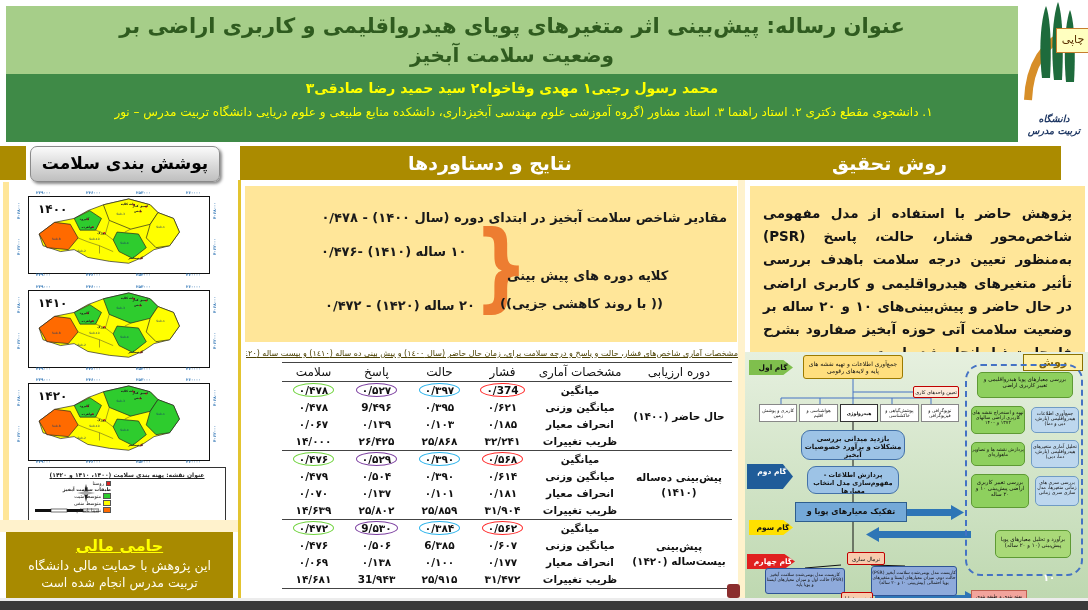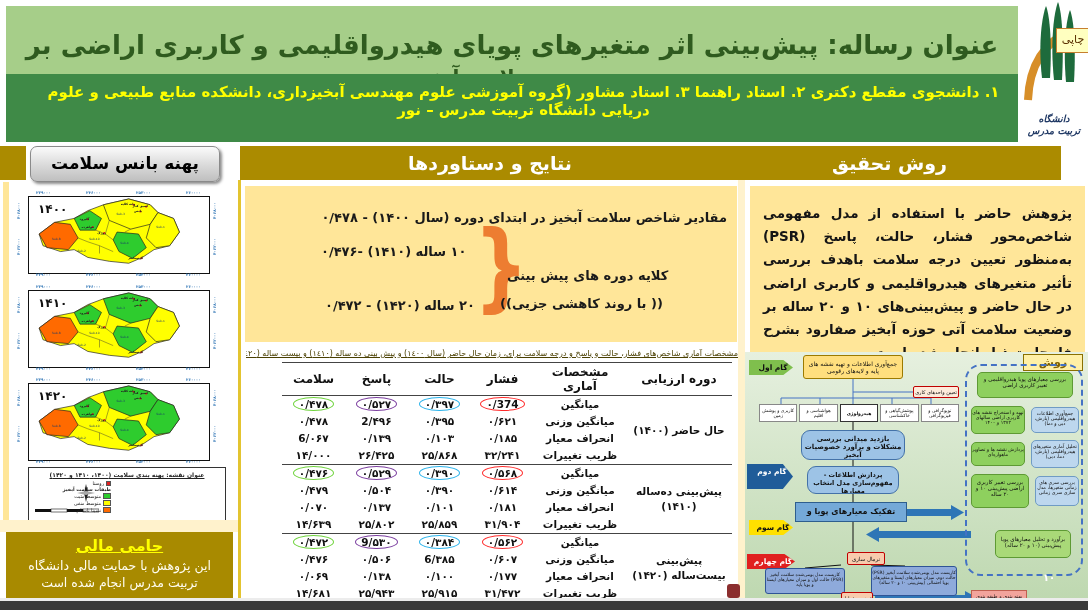--- a/index.html
+++ b/index.html
@@ -1,25 +1,25 @@
 <!DOCTYPE html>
 <html lang="fa"><head>
 <meta charset="utf-8">
 <style>
   html,body{margin:0;padding:0;background:#fff;}
   .poster{position:relative;width:1088px;height:610px;overflow:hidden;background:#fff;
     font-family:"DejaVu Sans",sans-serif;direction:rtl;}
   .abs{position:absolute;}
   
   .hdr-light{left:6px;top:6px;width:1012px;height:68px;background:#A6CE89;text-align:center;}
-  .hdr-title1{display:block;padding-top:24px;font-size:26px;font-weight:bold;color:#2F5B1F;}
+  .hdr-title1{display:block;padding-top:8px;font-size:21px;font-weight:bold;color:#2F5B1F;}
   .hdr-title2{display:block;padding-top:5px;font-size:20px;font-weight:bold;color:#2F5B1F;}
   .hdr-dark{left:6px;top:74px;width:1012px;height:68px;background:#3F8A47;text-align:center;color:#FFFF00;}
   .hdr-authors{display:block;padding-top:6px;font-size:14px;font-weight:bold;}
-  .hdr-affil{display:block;padding-top:9px;font-size:15px;font-weight:bold;padding-left:23px;}
+  .hdr-affil{display:block;padding-top:9px;font-size:12px;font-weight:normal;padding-left:23px;}
   .hdr-contact{display:block;padding-top:2px;font-size:10px;font-weight:bold;}
   .logo-area{left:1020px;top:0;width:68px;height:142px;background:#fff;}
   .print-tag{left:1056px;top:28px;width:32px;height:23px;background:#FFFFC0;border:1px solid #C77F2E;
     font-size:11px;color:#5a3000;text-align:center;line-height:22px;overflow:hidden;}
   
   .bar{background:#AB8B00;color:#fff;font-weight:bold;font-size:19px;text-align:center;line-height:34px;}
   .bar-left-sliver{left:0;top:146px;width:26px;height:34px;background:#AB8B00;}
   .tab-btn{left:30px;top:146px;width:188px;height:34px;border-radius:7px;
     background:linear-gradient(180deg,#FBFBFB,#D9D9D9 55%,#BFBFBF);border:1px solid #8a8a8a;
     box-shadow:2px 2px 3px rgba(0,0,0,.45);font-size:17px;font-weight:bold;color:#000;
@@ -47,21 +47,21 @@
   
   .divider-lm{left:238px;top:180px;width:3px;height:420px;background:#E3C430;}
   .divider-mr{left:738px;top:180px;width:7px;height:420px;background:#FFF2CC;}
   .result-box{left:245px;top:186px;width:492px;height:156px;background:#FFE699;}
   .res-line{position:absolute;font-size:13px;font-weight:bold;color:#1a1a1a;white-space:nowrap;}
   .brace{position:absolute;left:222px;top:34px;font-size:96px;line-height:92px;color:#ED7D31;
     font-weight:bold;transform:scaleX(.8);direction:ltr;}
   .tbl-title{left:246px;top:349px;width:492px;font-size:8px;color:#4a3f00;text-decoration:underline;
     white-space:nowrap;overflow:hidden;}
   table.stats{position:absolute;left:282px;top:362px;border-collapse:collapse;direction:rtl;}
-  table.stats th{font-size:12px;font-weight:bold;color:#111;padding:2px 2px;
+  table.stats th{font-size:12px;font-weight:normal;color:#111;padding:2px 2px;
     border-top:1.4px solid #444;border-bottom:1.4px solid #444;}
   table.stats td{font-size:10.5px;font-weight:bold;color:#111;text-align:center;padding:1px 2px;line-height:15px;}
   table.stats tr.group-start td{border-top:1px solid #444;}
   table.stats tr:first-child td{border-top:none;}
   table.stats{border-bottom:1.4px solid #444;}
   td.period{font-size:11px;}
   .circ{display:inline-block;border-radius:50%;padding:0 5px;line-height:12px;border:1.7px solid #000;}
   .scroll-thumb{left:727px;top:584px;width:13px;height:14px;background:#8B2E2E;border-radius:3px;}
   
   .method-box{left:750px;top:186px;width:335px;height:166px;background:#FFE699;}
@@ -102,37 +102,38 @@
   </defs>
 </svg>
 
 <div class="poster">
 
   <div class="abs hdr-light">
     <span class="hdr-title1">عنوان رساله: پیش‌بینی اثر متغیرهای پویای هیدرواقلیمی و کاربری اراضی بر</span>
     <span class="hdr-title2">وضعیت سلامت آبخیز</span>
   </div>
   <div class="abs hdr-dark">
+    <span class="hdr-authors">محمد رسول رجبی۱  مهدی وفاخواه۲  سید حمید رضا صادقی۳</span>
     <span class="hdr-affil">۱. دانشجوی مقطع دکتری ۲. استاد راهنما ۳. استاد مشاور (گروه آموزشی علوم مهندسی آبخیزداری، دانشکده منابع طبیعی و علوم دریایی  دانشگاه تربیت مدرس – نور</span>
   </div>
 
   <div class="abs logo-area">
     <svg width="68" height="142" viewBox="0 0 68 142">
       <path d="M8,100 Q10,48 52,30" stroke="#D78E28" stroke-width="8" fill="none"></path>
       <path d="M22,78 C18,44 22,16 26,6 C30,16 32,44 30,78 Z" fill="#1E6B3C"></path>
       <path d="M34,80 C30,42 34,12 38,2 C42,12 44,42 42,80 Z" fill="#1E6B3C"></path>
       <path d="M46,82 C43,48 46,20 50,10 C54,20 56,48 54,82 Z" fill="#1E6B3C"></path>
       <text x="34" y="122" text-anchor="middle" font-size="9.5" font-style="italic" font-weight="bold" fill="#1F3864">دانشگاه</text>
       <text x="34" y="134" text-anchor="middle" font-size="9.5" font-style="italic" font-weight="bold" fill="#1F3864">تربیت مدرس</text>
     </svg>
   </div>
   <div class="abs print-tag">چاپی</div>
 
   <div class="abs bar-left-sliver"></div>
-  <div class="abs tab-btn">پهنه بانس سلامت</div>
+  <div class="abs tab-btn">پوشش بندی سلامت</div>
   <div class="abs bar bar-mid">نتایج و دستاوردها</div>
   <div class="abs bar bar-right">روش تحقیق</div>
 
   <div class="abs left-strip"></div>
 
   <div class="abs map-block" style="top:188px">
     <div class="map-frame">
       <svg class="map" viewBox="0 0 180 78" style="--base: #FFFF00; --west: #FF6A00; --nw: #2ECC2E; --ne: #FFFF00; --cs: #2ECC2E; --east: #FFFF00;">
           <use href="#map-geo"></use>
           <rect x="104" y="7" width="1.8" height="1.8" fill="#E02020" stroke="none"></rect>
@@ -332,29 +333,29 @@
           <td>میانگین</td>
           <td><span class="circ" style="border-color: rgb(255, 42, 42);">۰/374</span></td>
           <td><span class="circ" style="border-color: rgb(43, 179, 235);">۰/۳۹۷</span></td>
           <td><span class="circ" style="border-color: rgb(124, 63, 160);">۰/۵۲۷</span></td>
           <td><span class="circ" style="border-color: rgb(111, 211, 60);">۰/۴۷۸</span></td>
         </tr>
         <tr>
           <td>میانگین وزنی</td>
           <td>۰/۶۲۱</td>
           <td>۰/۳۹۵</td>
-          <td>2/۴۹۶</td>
+          <td>9/۴۹۶</td>
           <td>۰/۴۷۸</td>
         </tr>
         <tr>
           <td>انحراف معیار</td>
           <td>۰/۱۸۵</td>
           <td>۰/۱۰۳</td>
           <td>۰/۱۳۹</td>
-          <td>6/۰۶۷</td>
+          <td>۰/۰۶۷</td>
         </tr>
         <tr>
           <td>ظریب تغییرات</td>
           <td>۳۲/۲۴۱</td>
           <td>۲۵/۸۶۸</td>
           <td>۲۶/۴۲۵</td>
           <td>۱۴/۰۰۰</td>
         </tr>
         <tr class="group-start">
           <td rowspan="4" class="period">پیش‌بینی ده‌ساله (۱۴۱۰)</td>
@@ -404,21 +405,21 @@
           <td>انحراف معیار</td>
           <td>۰/۱۷۷</td>
           <td>۰/۱۰۰</td>
           <td>۰/۱۳۸</td>
           <td>۰/۰۶۹</td>
         </tr>
         <tr>
           <td>ظریب تغییرات</td>
           <td>۳۱/۴۷۲</td>
           <td>۲۵/۹۱۵</td>
-          <td>۲۵/۹۴۳</td>
+          <td>31/۹۴۳</td>
           <td>۱۴/۶۸۱</td>
         </tr>
       </tbody>
   </table>
 
   <div class="abs scroll-thumb"></div>
 
   <div class="abs method-box">
     <span class="method-text">پژوهش حاضر با استفاده از مدل مفهومی شاخص‌محور فشار، حالت، پاسخ (PSR) به‌منظور تعیین درجه سلامت باهدف بررسی تأثیر متغیرهای هیدرواقلیمی و کاربری اراضی در حال حاضر و پیش‌بینی‌های ۱۰ و ۲۰ ساله بر وضعیت سلامت آتی حوزه آبخیز صفارود بشرح فلوچارت ذیل انجام شده است.</span>
   </div>

